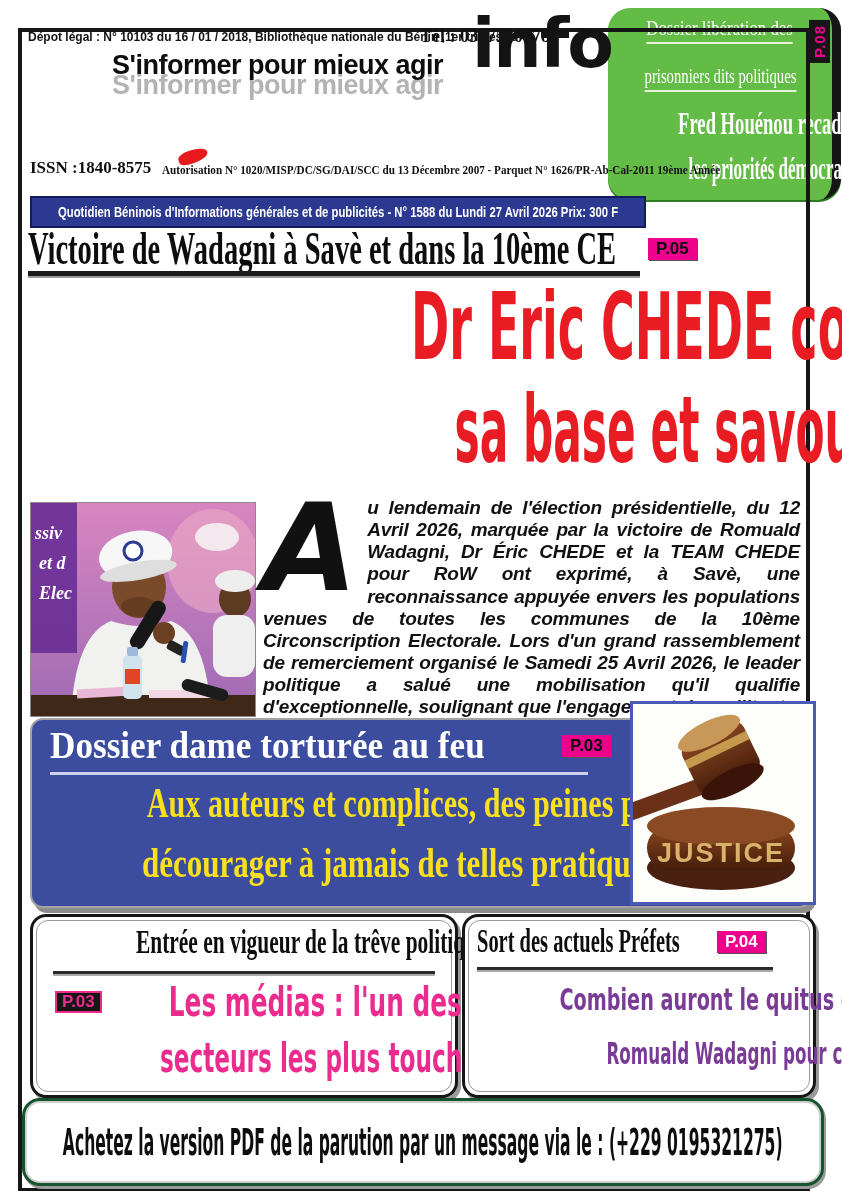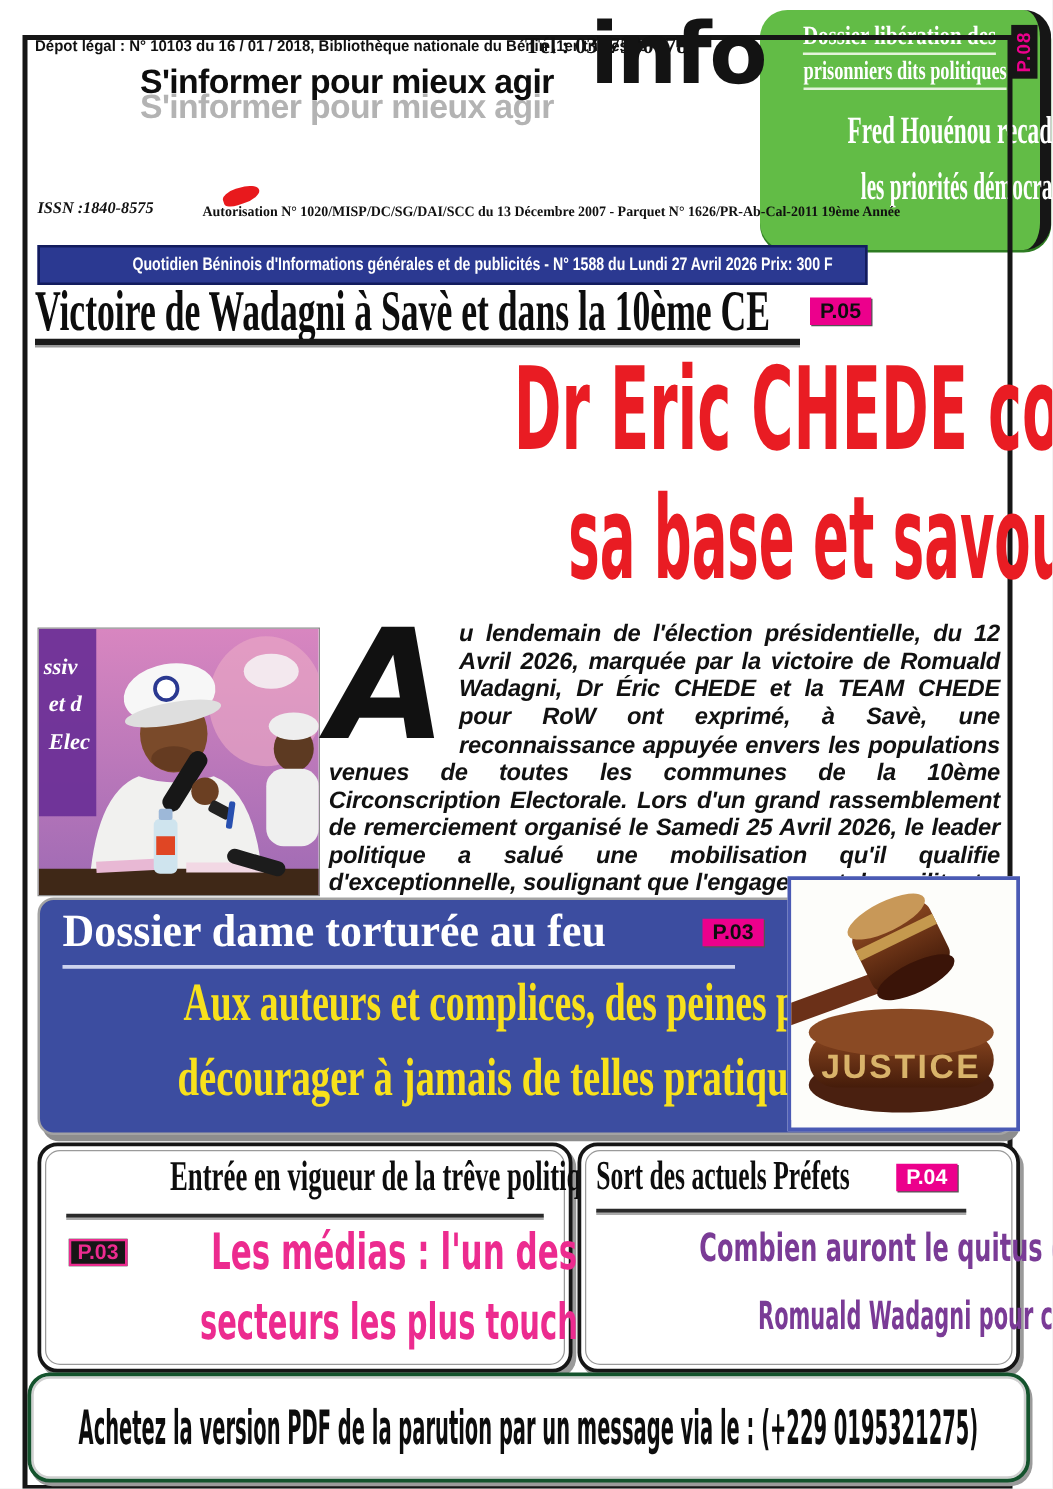--- a/index.html
+++ b/index.html
@@ -15,35 +15,35 @@
   
   .depot{left:28px;top:31px;width:380px;font-size:12.5px;font-weight:bold;line-height:1.05;z-index:4;}
   .tel{left:420px;top:26px;font-family:"Liberation Serif",serif;font-weight:bold;font-size:18px;z-index:4;}
   .slogan-echo{left:112px;top:70px;font-size:27px;font-weight:bold;color:#b3b3b3;letter-spacing:-.5px;z-index:3;}
   .slogan{left:112px;top:50px;font-size:27px;font-weight:bold;color:#0d0d0d;letter-spacing:-.5px;z-index:4;}
   .masthead{left:86px;top:58px;font-family:"Liberation Serif",serif;font-weight:bold;font-size:106px;line-height:1;
             letter-spacing:-4px;color:#e8191d;z-index:2;}
   .masthead .mi{color:#131313;}
   .mswash{left:178px;top:150px;width:30px;height:13px;background:#e8191d;border-radius:50% 60% 60% 40%;transform:rotate(-18deg);z-index:2;}
   .info-word{left:472px;top:4px;font-family:"DejaVu Sans",sans-serif;font-weight:bold;font-size:68px;letter-spacing:-2px;color:#131313;z-index:4;}
-  .issn{left:30px;top:158px;font-family:"Liberation Serif",serif;font-weight:bold;font-size:13px;z-index:4;font-style:italic;}
+  .issn{left:30px;top:158px;font-family:"Liberation Serif",serif;font-weight:bold;font-size:17px;z-index:4;}
   .auth{left:162px;top:164px;font-family:"Liberation Serif",serif;font-weight:bold;font-size:11.5px;z-index:4;}
 
   
   .greenbox{left:608px;top:8px;width:224px;height:192px;background:#62bc46;border-radius:22px;
             border-right:9px solid #161616;box-shadow:0 2px 0 #2e7c22;z-index:2;text-align:center;color:#fff;}
-  .gk{display:block;margin-top:8px;font-family:"Liberation Serif",serif;font-size:21px;font-weight:bold;}
+  .gk{display:block;margin-top:8px;font-family:"Liberation Serif",serif;font-size:21px;font-weight:normal;}
   .gk span{border-bottom:2px solid #e4f3da;padding-bottom:1px;}
   .gh{display:block;margin-top:10px;font-family:"Liberation Serif",serif;font-weight:bold;font-size:31px;line-height:1.45;}
   .p08{position:absolute;right:2px;top:12px;background:#161616;color:#ec008c;font-weight:bold;font-size:15px;
        writing-mode:vertical-rl;transform:rotate(180deg);padding:5px 2px;letter-spacing:1px;z-index:5;}
 
   
   .infobar{left:30px;top:196px;width:612px;height:28px;background:#2b3991;border:2px solid #131c5e;
-           display:flex;align-items:center;justify-content:center;color:#fff;font-weight:bold;font-size:14.5px;z-index:4;padding-left:48px;}
+           display:flex;align-items:center;justify-content:center;color:#fff;font-weight:bold;font-size:14.5px;z-index:4;}
 
   
   .kicker1{left:28px;top:222px;font-family:"Liberation Serif",serif;font-weight:bold;font-size:46px;color:#0d0d0d;z-index:4;}
   .kicker1-rule{left:28px;top:271px;width:612px;height:5px;background:#1b1b1b;box-shadow:0 2px 0 #9a9a9a;z-index:4;}
   .badge{display:inline-block;background:#ec008c;color:#0d0d0d;font-weight:bold;font-size:17px;padding:1px 8px;
          font-family:"Liberation Sans",sans-serif;box-shadow:1px 1px 0 #555;}
   .p05{left:648px;top:238px;z-index:4;}
 
   
   .redhead{left:20px;top:276px;width:788px;text-align:center;color:#e91c23;z-index:4;
@@ -104,21 +104,21 @@
 
   <div class="abs slogan-echo">S'informer pour mieux agir</div>
   <div class="abs slogan">S'informer pour mieux agir</div>
   <div class="abs mswash"></div>
   <div class="abs info-word">info</div>
   <div class="abs issn">ISSN :1840-8575</div>
   <div class="abs auth"><span class="cxl" style="--sx:.97">Autorisation N° 1020/MISP/DC/SG/DAI/SCC du 13 Décembre 2007 - Parquet N° 1626/PR-Ab-Cal-2011 19ème Année</span></div>
 
   <div class="abs greenbox">
     <span class="gk"><span class="cx" style="--sx:.8">Dossier libération des</span></span>
-    <span class="gk" style="margin-top:0"><span class="cx" style="--sx:.7">prisonniers dits politiques</span></span>
+    <span class="gk" style="margin-top:20px"><span class="cx" style="--sx:.7">prisonniers dits politiques</span></span>
     <span class="gh"><span class="cx" style="--sx:.6">Fred Houénou recadre sur</span></span>
     <span class="gh" style="margin-top:0"><span class="cx" style="--sx:.55">les priorités démocratiques</span></span>
     <span class="p08">P.08</span>
   </div>
 
   <div class="abs infobar">
       <span class="cx" style="--sx:.78">Quotidien Béninois d'Informations générales et de publicités - N° 1588  du  Lundi  27  Avril  2026 Prix: 300 F</span>
     </div>
 
   <div class="abs kicker1"><span class="cxl" style="--sx:.62">Victoire de Wadagni à Savè et dans la 10ème CE</span></div>

